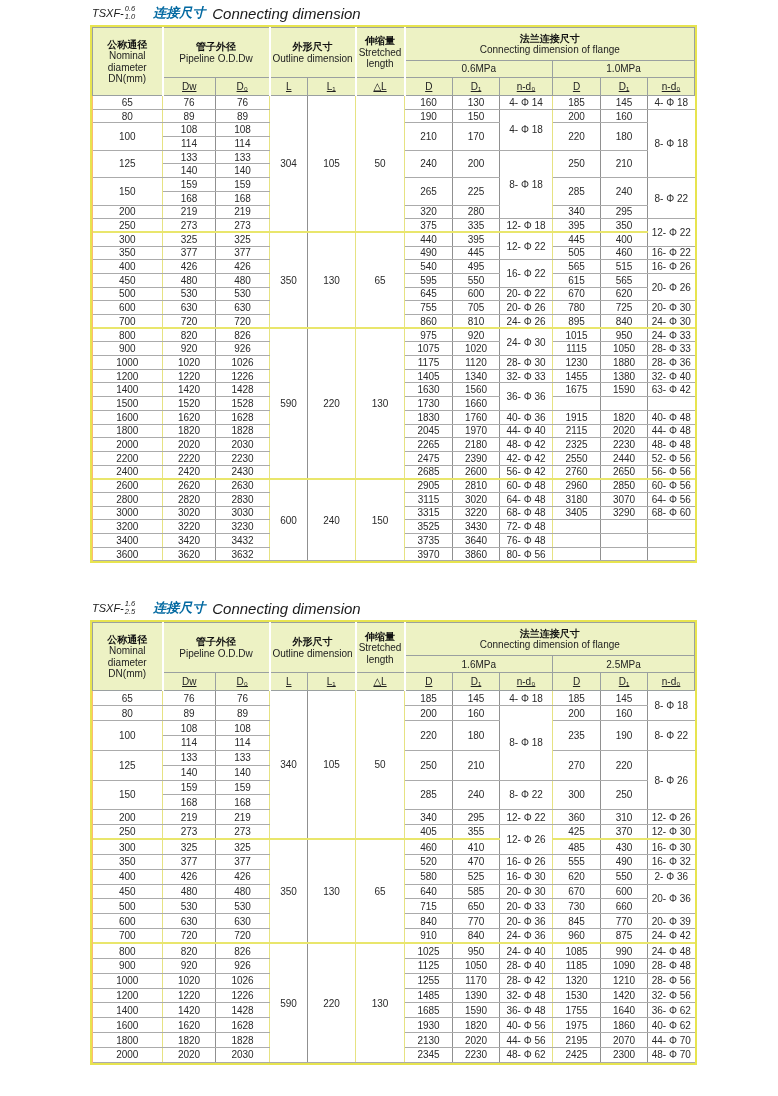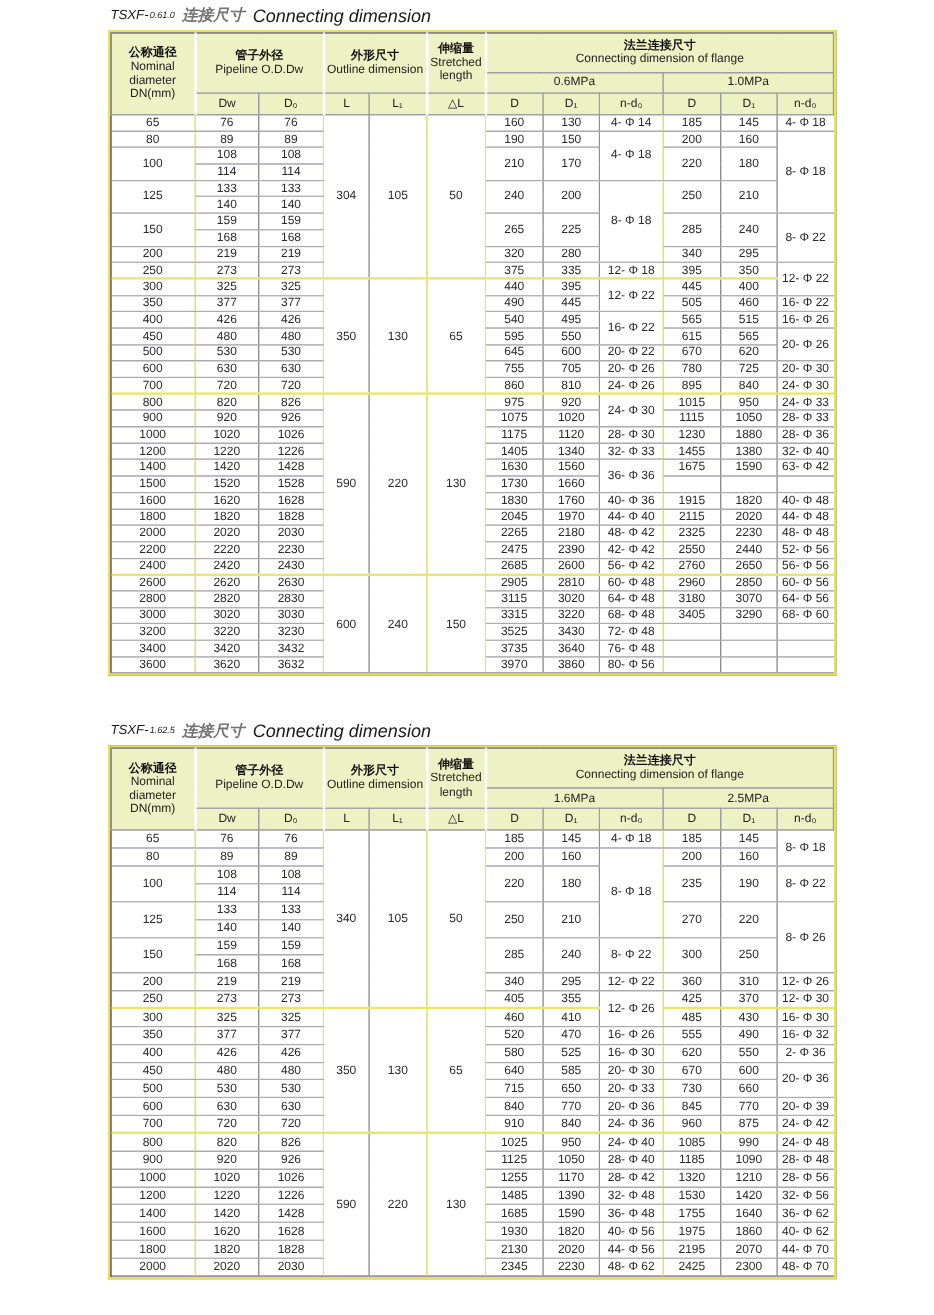--- a/index.html
+++ b/index.html
@@ -10,41 +10,41 @@
     font-family: "Liberation Sans", "DejaVu Sans", sans-serif;
     color: #222;
   }
   .page { padding: 4px 0 0 90px; }
   .tbl-section { display: block; }
   .sec2 { margin-top: 32px; }
 
   
   .ttl { height: 18px; margin: 0 0 3px 2px; display: flex; align-items: center; font-style: italic; }
   .ttl .model { font-size: 11px; color: #1a1a1a; display: inline-flex; align-items: center; }
-  .ttl .frac { display: inline-flex; flex-direction: row; justify-content: center;
+  .ttl .frac { display: inline-flex; flex-direction: column; justify-content: center;
                font-size: 7.5px; line-height: 8px; text-align: center; margin: 0 1px; }
-  .ttl .cn { font-weight: bold; font-size: 13px; color: #737373; margin-left: 5px; white-space: pre; }
+  .ttl .cn { font-weight: bold; font-size: 13px; color: #0369a1; margin-left: 17px; white-space: pre; }
   .ttl .en { font-size: 15px; color: #1a1a1a; margin-left: 7px; }
 
   
-  .tframe { display: inline-block; border: 2px solid #e7e44f; background: #4c1d95; }
+  .tframe { display: inline-block; border: 2px solid #e7e44f; background: #fdba74; }
   table.dim { border-collapse: collapse; table-layout: fixed; width: 602px; }
 
   
   thead th {
     background: #edf2c4; font-weight: normal; padding: 0;
     border: 1px solid #9aa0a0; font-size: 10px; line-height: 11.5px;
     color: #222; vertical-align: middle; white-space: nowrap;
   }
   thead th.ws { border-left: 2px solid #ffffff; }
   thead th div { line-height: 11.5px; }
   .cnb { font-weight: bold; color: #111; }
   tr.hrow1 th.hflange { height: 33px; }
   tr.hrow2 th { height: 17px; }
-  tr.hrow3 th { height: 18px; }
+  tr.hrow3 th { height: 18px; text-decoration: underline; }
 
   
   tbody td {
     padding: 0; text-align: center; vertical-align: middle;
     font-size: 10px; line-height: 11px; color: #2a2a2a; white-space: nowrap;
     border-right: 1px solid #909090; border-bottom: 1px solid #ababab;
     background: #fff;
   }
   .t1 tbody td { height: 13.7px; }
   .t2 tbody td { height: 14.87px; }

